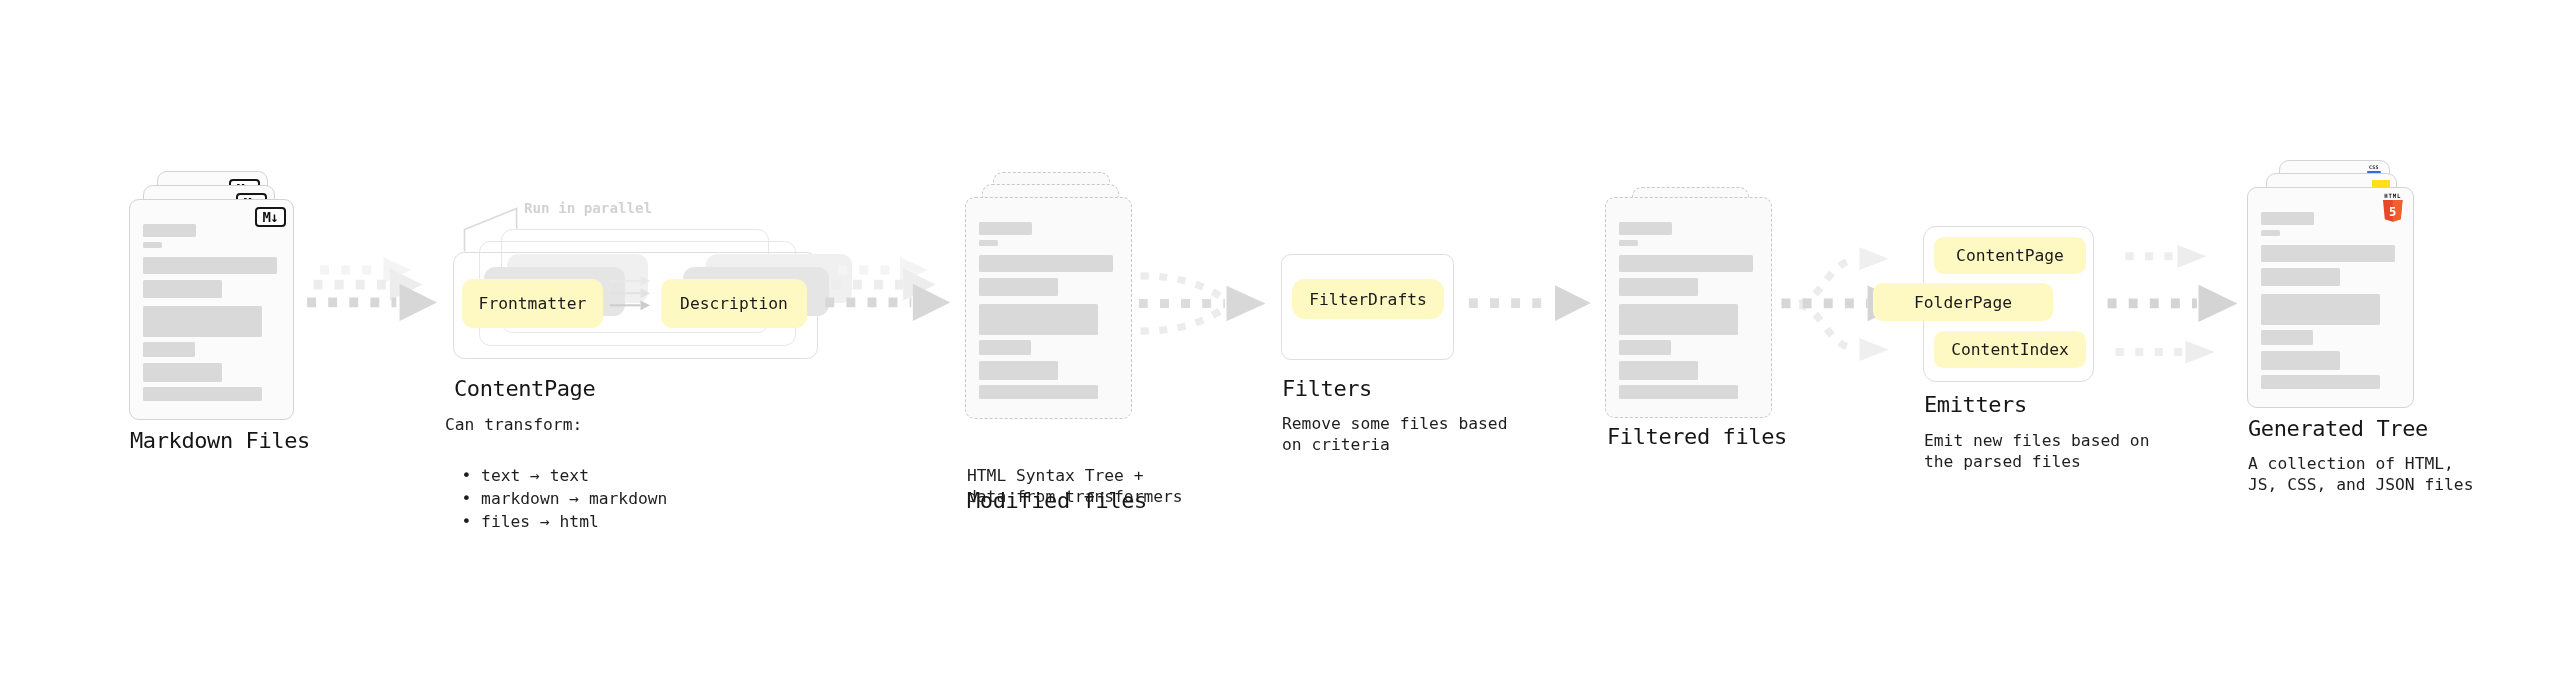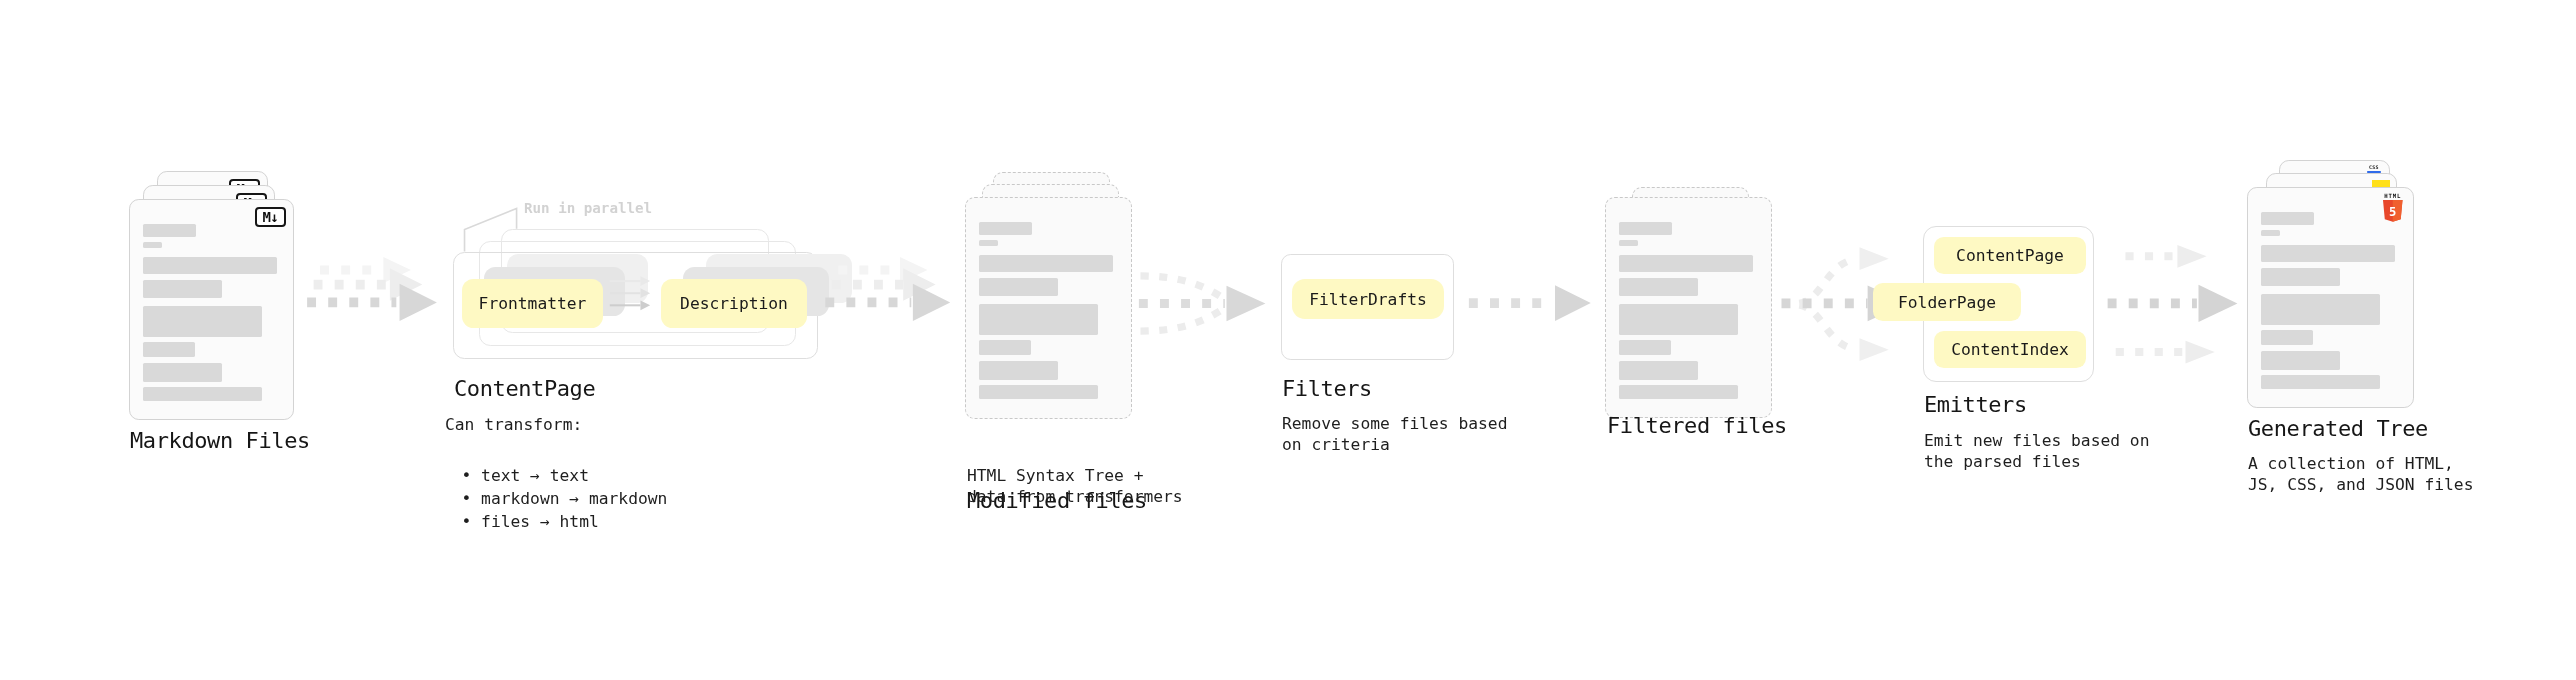--- a/index.html
+++ b/index.html
@@ -171,36 +171,36 @@
     <div class="doc dashed" style="left:1605px;top:197px;width:167px;height:221px;">
       <i class="bar b1"></i>
       <i class="bar b2"></i>
       <i class="bar b3"></i>
       <i class="bar b4"></i>
       <i class="bar b5"></i>
       <i class="bar b6"></i>
       <i class="bar b7"></i>
       <i class="bar b8"></i>
     </div>
-    <div class="title" style="left:1607px;top:412px;">Filtered files</div>
+    <div class="title" style="left:1607px;top:423px;">Filtered files</div>
   </div>
 
   <svg style="left:1778px;top:240px;" width="137" height="130" viewBox="0 0 168 160">
     <path d="M 26 78 C 56 72 58 30 96 23" fill="none" stroke="#ececec" stroke-width="9" stroke-dasharray="10 13"></path>
     <polygon points="100,9 136,23 100,37" fill="#efefef"></polygon>
     <path d="M 26 80 C 56 86 58 128 96 135" fill="none" stroke="#ececec" stroke-width="9" stroke-dasharray="10 13"></path>
     <polygon points="100,121 136,135 100,149" fill="#efefef"></polygon>
     <line x1="4" y1="78" x2="110" y2="78" stroke="#d6d6d6" stroke-width="12" stroke-dasharray="11 15"></line>
     <polygon points="110,56 158,78 110,100" fill="#d4d4d4"></polygon>
   </svg>
 
   <div>
     <div class="obox front" style="left:1923px;top:226px;width:171px;height:156px;border-radius:13px;"></div>
     <div class="pill emit" style="left:1934px;top:237px;width:152px;height:37px;">ContentPage</div>
-    <div class="pill emit" style="left:1873px;top:283px;width:148px;height:38px;">FolderPage</div>
+    <div class="pill emit" style="left:1873px;top:283px;width:180px;height:38px;">FolderPage</div>
     <div class="pill emit" style="left:1934px;top:331px;width:152px;height:37px;">ContentIndex</div>
     <div class="title" style="left:1924px;top:391px;">Emitters</div>
     <div class="desc" style="left:1924px;top:430px;">Emit new files based on
 the parsed files</div>
   </div>
 
   <svg style="left:2106px;top:240px;" width="142" height="130" viewBox="0 0 175 160">
     <line x1="24" y1="20" x2="88" y2="20" stroke="#ededed" stroke-width="10" stroke-dasharray="10 14"></line>
     <polygon points="88,6 124,20 88,34" fill="#ededed"></polygon>
     <line x1="2" y1="78" x2="112" y2="78" stroke="#d4d4d4" stroke-width="12" stroke-dasharray="11 15"></line>

